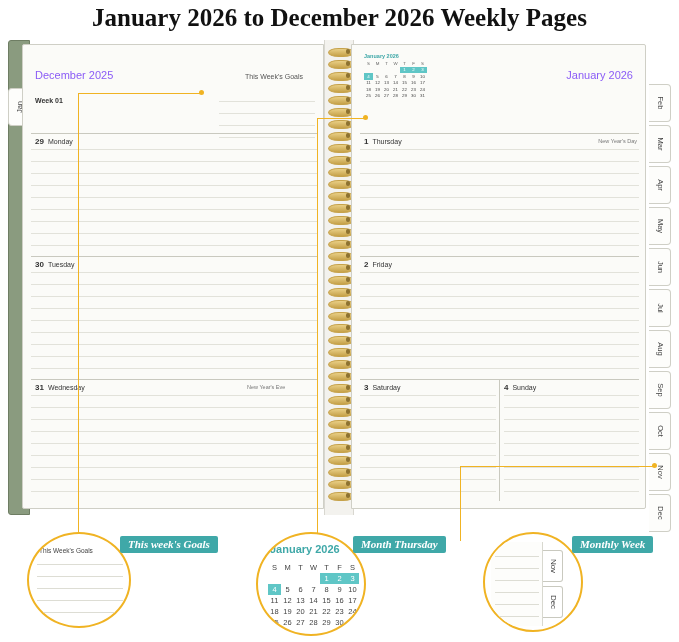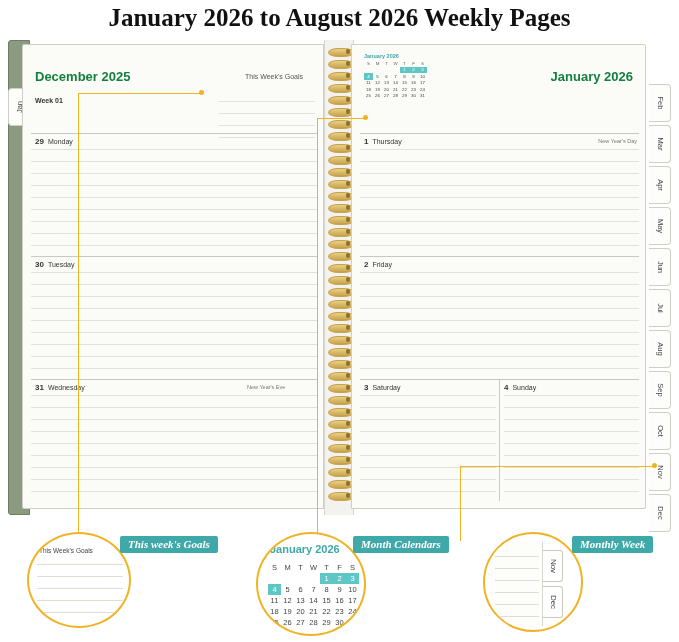--- a/index.html
+++ b/index.html
@@ -72,23 +72,23 @@
     position:absolute;
     left: 20px; top: 1px;
     width: 4px; height: 5px;
     background: #8d7230;
     border-radius: 2px;
   }
 
   
   .month-head {
     position: absolute;
-    color: #15803d;
-    font-size: 13px;
-    font-weight: bold;
+    color: #8b5cf6;
+    font-size: 11px;
+    font-weight: normal;
   }
   .goals-label {
     position: absolute;
     font-size: 7px;
     color: #555;
   }
   .weeknum {
     position:absolute;
     font-size: 7px;
     color:#333;
@@ -203,21 +203,21 @@
   .dot {
     position:absolute;
     width:5px;height:5px;border-radius:50%;
     background:#f0b323;
   }
   .mini-rule { position:absolute; height:1px; background:#ddddd4; }
 </style>
 </head>
 <body>
 
-<div id="title">January 2026 to August 2026 Weekly Pages</div>
+<div id="title">January 2026 to December 2026 Weekly Pages</div>
 
 <div id="spread">
 
   <div class="cover left"></div>
 
   <div id="jantab">
     <span>Jan</span>
   </div>
 
   <div class="page left">
@@ -554,21 +554,21 @@
       <td style="width:13px;height:11px;font-size:7.5px;text-align:center;color:#444;">26</td>
       <td style="width:13px;height:11px;font-size:7.5px;text-align:center;color:#444;">27</td>
       <td style="width:13px;height:11px;font-size:7.5px;text-align:center;color:#444;">28</td>
       <td style="width:13px;height:11px;font-size:7.5px;text-align:center;color:#444;">29</td>
       <td style="width:13px;height:11px;font-size:7.5px;text-align:center;color:#444;">30</td>
       <td style="width:13px;height:11px;font-size:7.5px;text-align:center;color:#444;">31</td>
     </tr>
   </tbody>
     </table>
 </div>
-<div class="callout-label" style="left:353px; top:536px;">Month Calendars</div>
+<div class="callout-label" style="left:353px; top:536px;">Month Thursday</div>
 
 <div class="callout-circle" style="left:483px; top:532px; width:100px; height:100px;">
   <div style="position:absolute; left:6px; top:8px; width:52px; height:84px; background:#fdfdfb; border-right:1px solid #d8d8cf;">
     <div class="mini-rule" style="left:4px; top:14px; width:44px;"></div>
     <div class="mini-rule" style="left:4px; top:26px; width:44px;"></div>
     <div class="mini-rule" style="left:4px; top:38px; width:44px;"></div>
     <div class="mini-rule" style="left:4px; top:50px; width:44px;"></div>
     <div class="mini-rule" style="left:4px; top:62px; width:44px;"></div>
     <div class="mini-rule" style="left:4px; top:74px; width:44px;"></div>
   </div>

